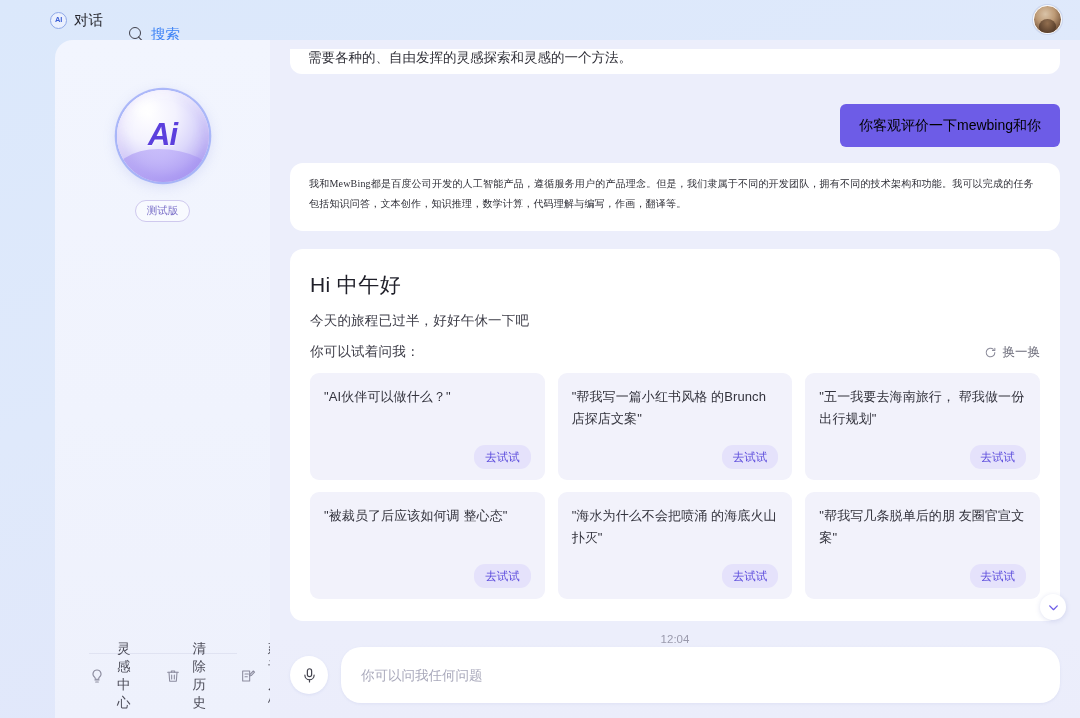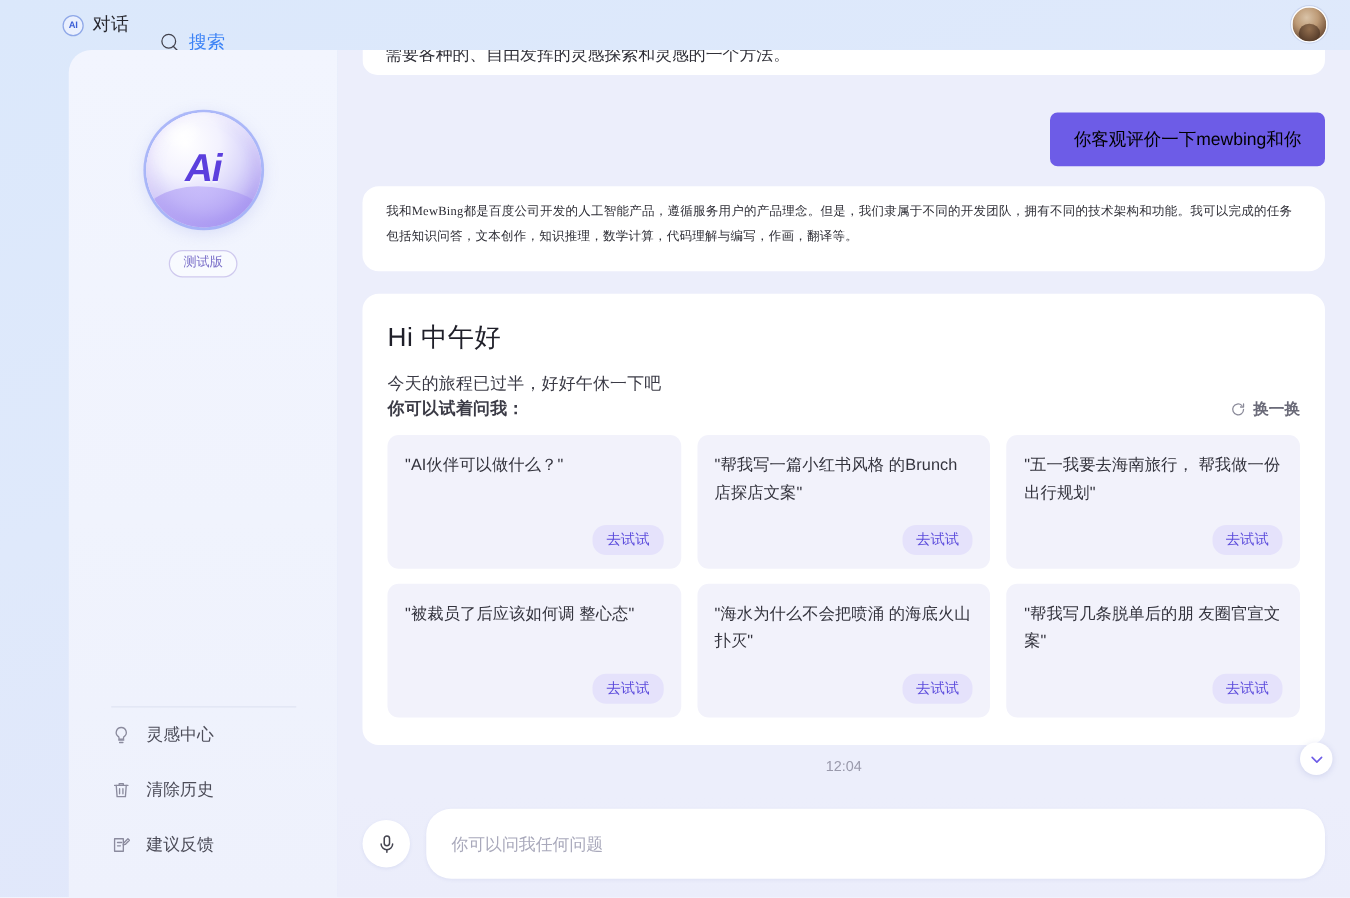--- a/index.html
+++ b/index.html
@@ -168,21 +168,21 @@
   .side-divider {
     margin-top: auto;
     width: 148px;
     height: 1px;
     background: #e0e3f2;
   }
   .side-menu {
     width: 100%;
     padding: 0 0 20px 0;
     display: flex;
-    flex-direction: column;
+    flex-direction: row;
   }
   .side-item {
     display: flex;
     align-items: center;
     gap: 12px;
     height: 44px;
     padding-left: 34px;
     font-size: 13.5px;
     color: #4c4c58;
     cursor: pointer;
@@ -205,21 +205,21 @@
     display: flex;
     flex-direction: column;
   }
   .chat-scroll {
     flex: 1;
     overflow: hidden;
     padding: 0 20px;
     position: relative;
   }
   .clipped-line {
-    height: 20px;
+    height: 34px;
     overflow: hidden;
     display: flex;
     align-items: flex-end;
   }
   .clipped-bubble {
     background: #ffffff;
     border-radius: 0 0 12px 12px;
     padding: 0 18px 7px 18px;
     width: 100%;
     font-size: 13.5px;
@@ -265,24 +265,23 @@
     letter-spacing: 0.4px;
     line-height: 1.3;
   }
   .greet-sub {
     margin-top: 14px;
     font-size: 13.5px;
     color: #3b3b46;
     letter-spacing: 0.2px;
   }
   .try-row {
-    margin-top: 2px;
+    margin-top: 13px;
     display: flex;
     justify-content: space-between;
-    font-weight: bold;
   }
   .try-label { font-size: 13.5px; color: #3b3b46; letter-spacing: 0.2px; }
   .refresh-btn {
     display: flex;
     align-items: center;
     gap: 6px;
     font-size: 12.5px;
     color: #6a6a78;
     cursor: pointer;
   }

